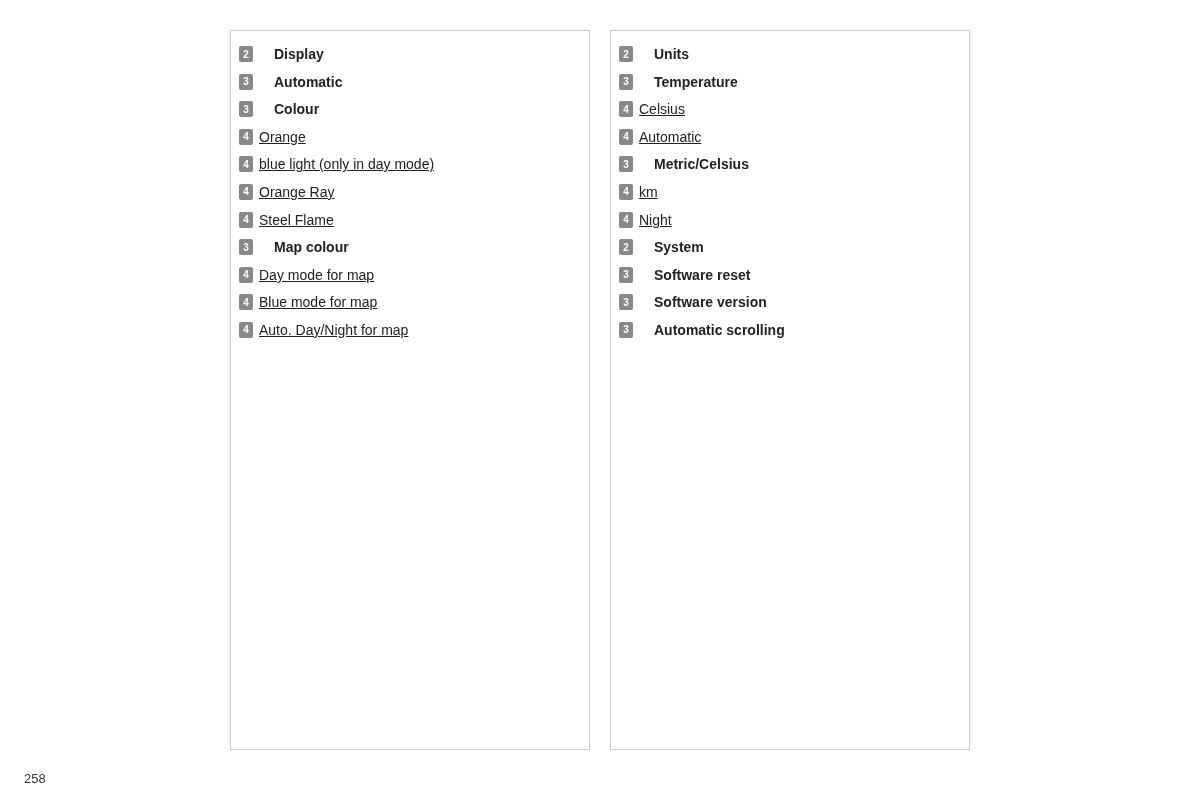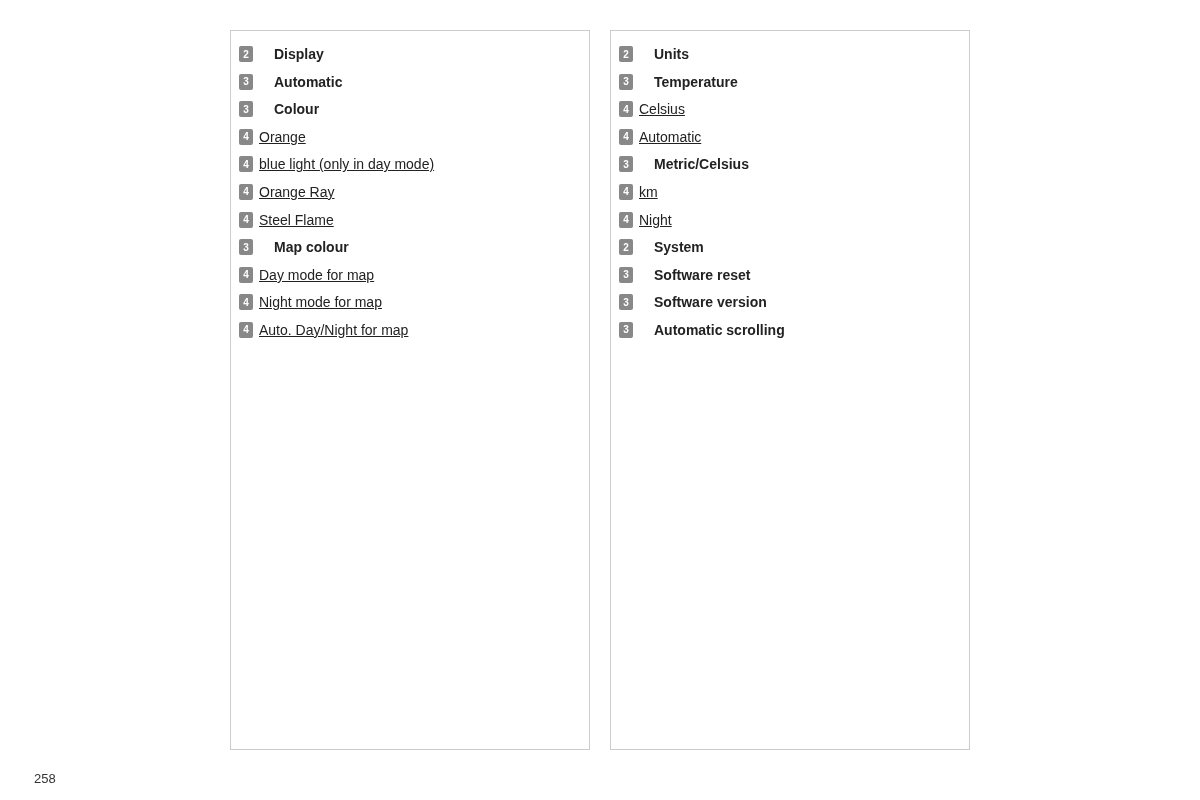--- a/index.html
+++ b/index.html
@@ -56,21 +56,21 @@
       font-weight: bold;
       padding-left: 15px;
     }
     .item-text.normal {
       font-weight: normal;
       text-decoration: underline;
     }
     .page-number {
       position: absolute;
       bottom: 14px;
-      left: 34px;
+      left: 24px;
       font-size: 13px;
       color: #333;
     }
   </style>
 </head>
 <body>
 
 <div class="page-container">
   <div class="panel" id="left-panel">
   <div class="menu-item">
@@ -104,21 +104,21 @@
       <div class="menu-item">
         <span class="level-badge">3</span>
         <span class="item-text bold">Map colour</span>
       </div>
       <div class="menu-item">
         <span class="level-badge">4</span>
         <span class="item-text normal">Day mode for map</span>
       </div>
       <div class="menu-item">
         <span class="level-badge">4</span>
-        <span class="item-text normal">Night mode for map</span>
+        <span class="item-text normal">Blue mode for map</span>
       </div>
       <div class="menu-item">
         <span class="level-badge">4</span>
         <span class="item-text normal">Auto. Day/Night for map</span>
       </div>
     </div>
   <div class="panel" id="right-panel">
   <div class="menu-item">
         <span class="level-badge">2</span>
         <span class="item-text bold">Units</span>

